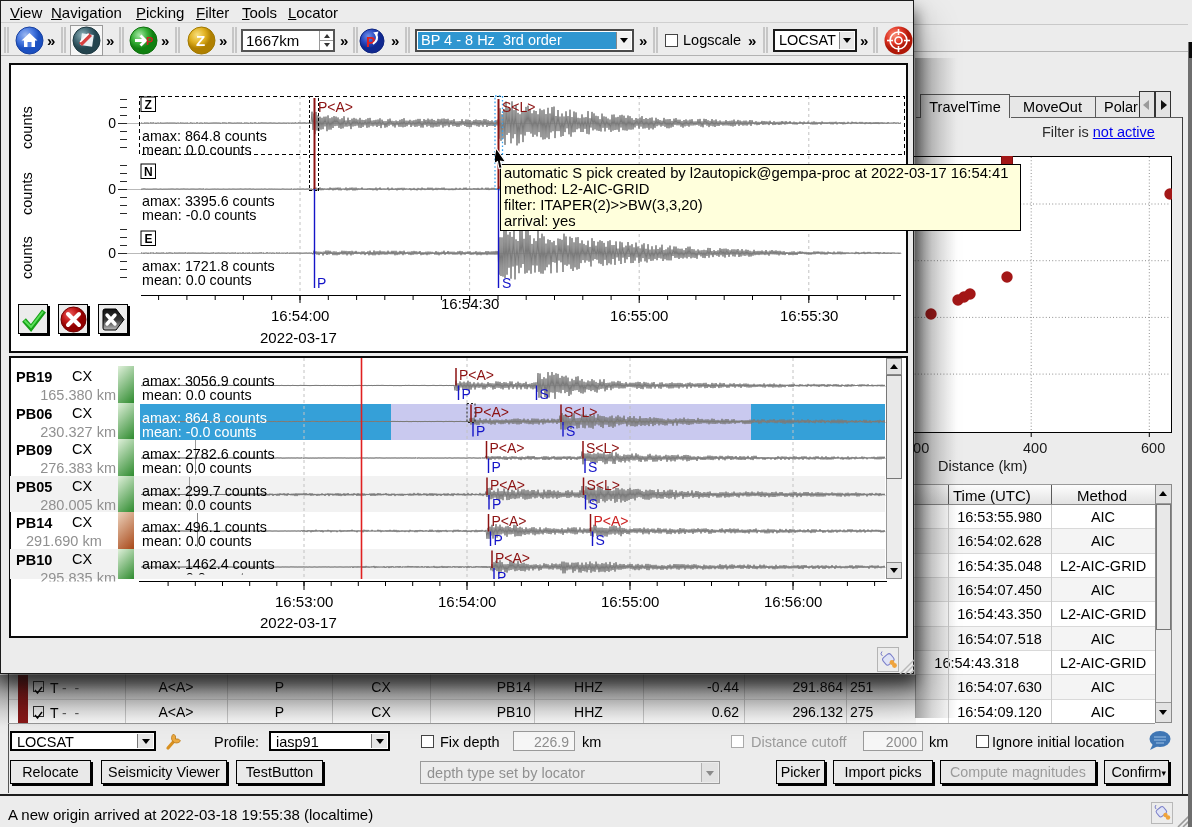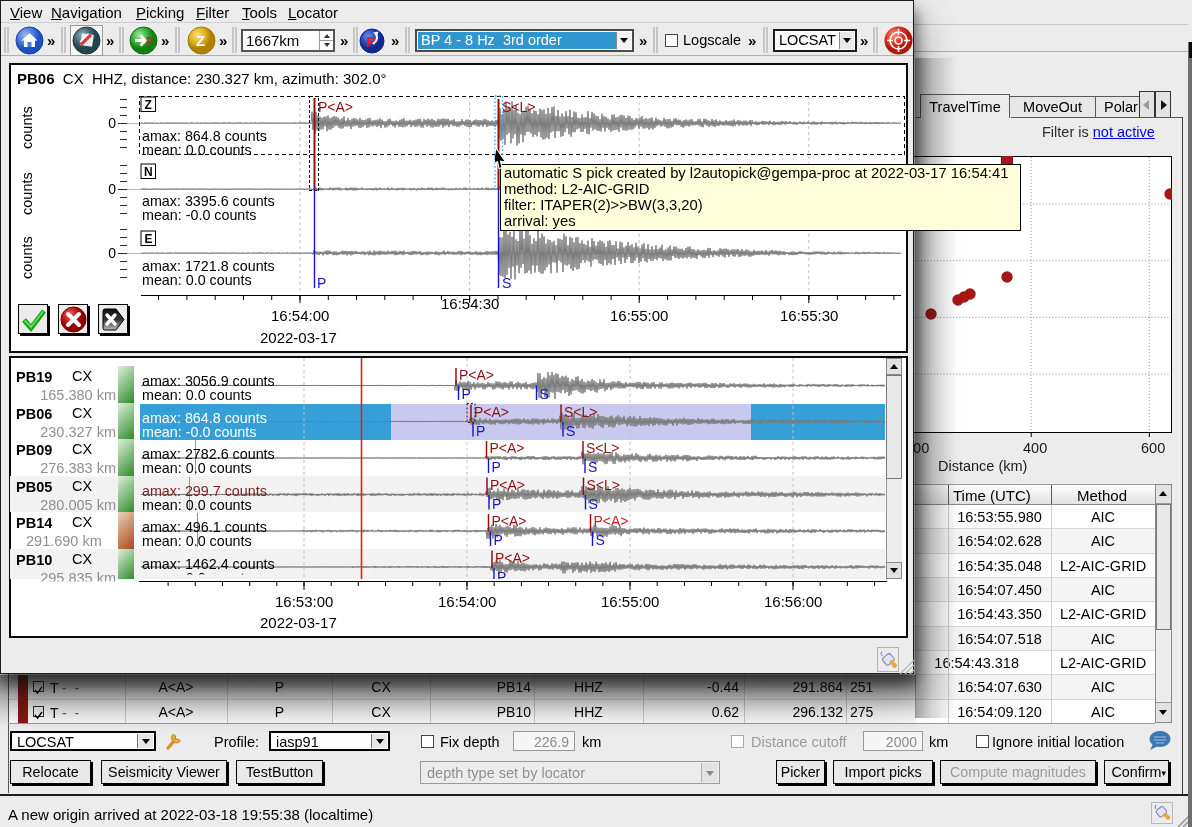--- a/index.html
+++ b/index.html
@@ -350,21 +350,20 @@
  <circle cx="14.5" cy="14.5" r="3.5" fill="none" stroke="#fff" stroke-width="1.6"></circle>
  <g stroke="#fff" stroke-width="1.6">
         <line x1="14.5" y1="3" x2="14.5" y2="9"></line>
         <line x1="14.5" y1="20" x2="14.5" y2="26"></line>
         <line x1="3" y1="14.5" x2="9" y2="14.5"></line>
         <line x1="20" y1="14.5" x2="26" y2="14.5"></line>
       </g>
 </svg>
 
 <div class="abs" style="left:8px;top:62px;width:899px;height:290px;background:#fff;border:2px solid #0a0a0a;"></div>
-<div class="abs" style="left:16px;top:69px;font-size:15px;"><b>PB06</b>&nbsp;&nbsp;CX&nbsp;&nbsp;HHZ, distance: 230.327 km, azimuth: 302.0°</div>
 <svg class="abs" style="left:9px;top:64px;" width="896" height="286" viewBox="0 0 896 286">
 <g transform="translate(-9,-64)">
   <g stroke="#c2c2c2" stroke-width="1" stroke-dasharray="3,3">
     <line x1="299" y1="95" x2="299" y2="290"></line>
           <line x1="468.6" y1="95" x2="468.6" y2="290"></line>
     <line x1="638.2" y1="95" x2="638.2" y2="290"></line>
           <line x1="807.8" y1="95" x2="807.8" y2="290"></line>
   </g>
   <g stroke="#b9b9b9" stroke-width="1">
     <line x1="126" y1="122.5" x2="900" y2="122.5"></line>
@@ -604,21 +603,21 @@
       <div class="abs" style="left:141px;top:408.5px;font-size:14.3px;color:#ffffff;">amax: 864.8 counts</div>
       <div class="abs" style="left:141px;top:422.5px;font-size:14.3px;color:#ffffff;">mean: -0.0 counts</div>
       <div class="abs" style="left:15px;top:441px;font-size:14.5px;font-weight:bold;">PB09</div>
       <div class="abs" style="left:71px;top:440px;font-size:14.5px;">CX</div>
       <div class="abs" style="left:25px;top:459px;width:90px;text-align:right;font-size:14.5px;color:#909090;">276.383 km</div>
       <div class="abs" style="left:141px;top:445px;font-size:14.3px;color:#000000;">amax: 2782.6 counts</div>
       <div class="abs" style="left:141px;top:459px;font-size:14.3px;color:#000000;">mean: 0.0 counts</div>
       <div class="abs" style="left:15px;top:477.5px;font-size:14.5px;font-weight:bold;">PB05</div>
       <div class="abs" style="left:71px;top:476.5px;font-size:14.5px;">CX</div>
       <div class="abs" style="left:25px;top:495.5px;width:90px;text-align:right;font-size:14.5px;color:#909090;">280.005 km</div>
-      <div class="abs" style="left:141px;top:481.5px;font-size:14.3px;color:#7f1d1d;">amax: 299.7 counts</div>
+      <div class="abs" style="left:141px;top:481.5px;font-size:14.3px;color:#000000;">amax: 299.7 counts</div>
       <div class="abs" style="left:141px;top:495.5px;font-size:14.3px;color:#000000;">mean: 0.0 counts</div>
       <div class="abs" style="left:15px;top:514px;font-size:14.5px;font-weight:bold;">PB14</div>
       <div class="abs" style="left:71px;top:513px;font-size:14.5px;">CX</div>
       <div class="abs" style="left:25px;top:532px;width:90px;text-align:left;font-size:14.5px;color:#909090;">291.690 km</div>
       <div class="abs" style="left:141px;top:518px;font-size:14.3px;color:#000000;">amax: 496.1 counts</div>
       <div class="abs" style="left:141px;top:532px;font-size:14.3px;color:#000000;">mean: 0.0 counts</div>
       <div class="abs" style="left:15px;top:550.5px;font-size:14.5px;font-weight:bold;">PB10</div>
       <div class="abs" style="left:71px;top:549.5px;font-size:14.5px;">CX</div>
       <div class="abs" style="left:25px;top:568.5px;width:90px;text-align:right;font-size:14.5px;color:#909090;clip-path:inset(0 0 4px 0);">295.835 km</div>
       <div class="abs" style="left:141px;top:554.5px;font-size:14.3px;color:#000000;">amax: 1462.4 counts</div>

